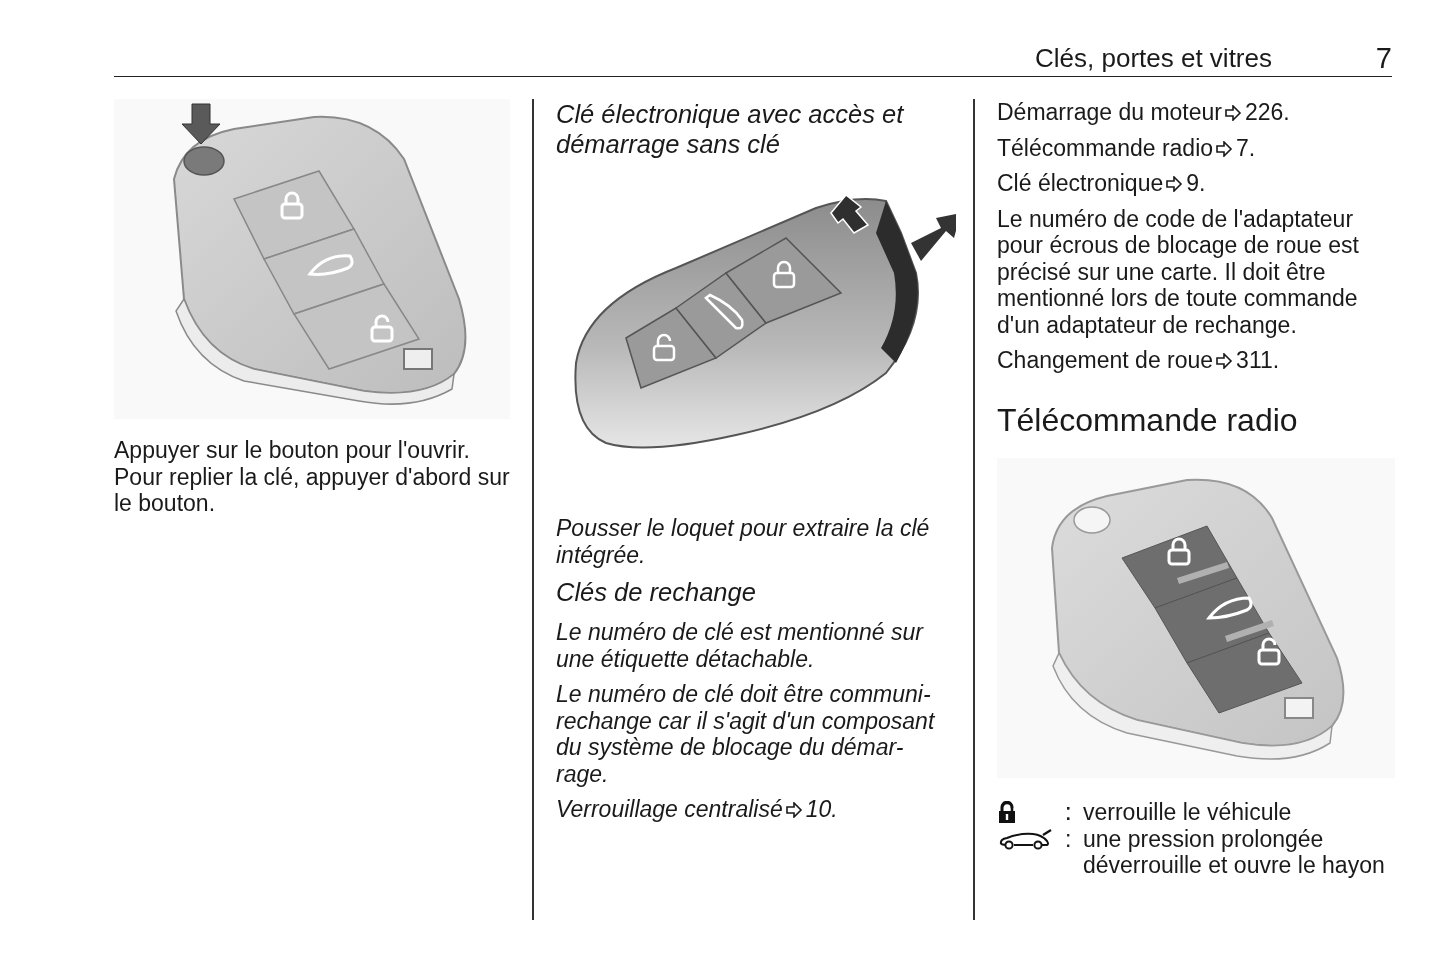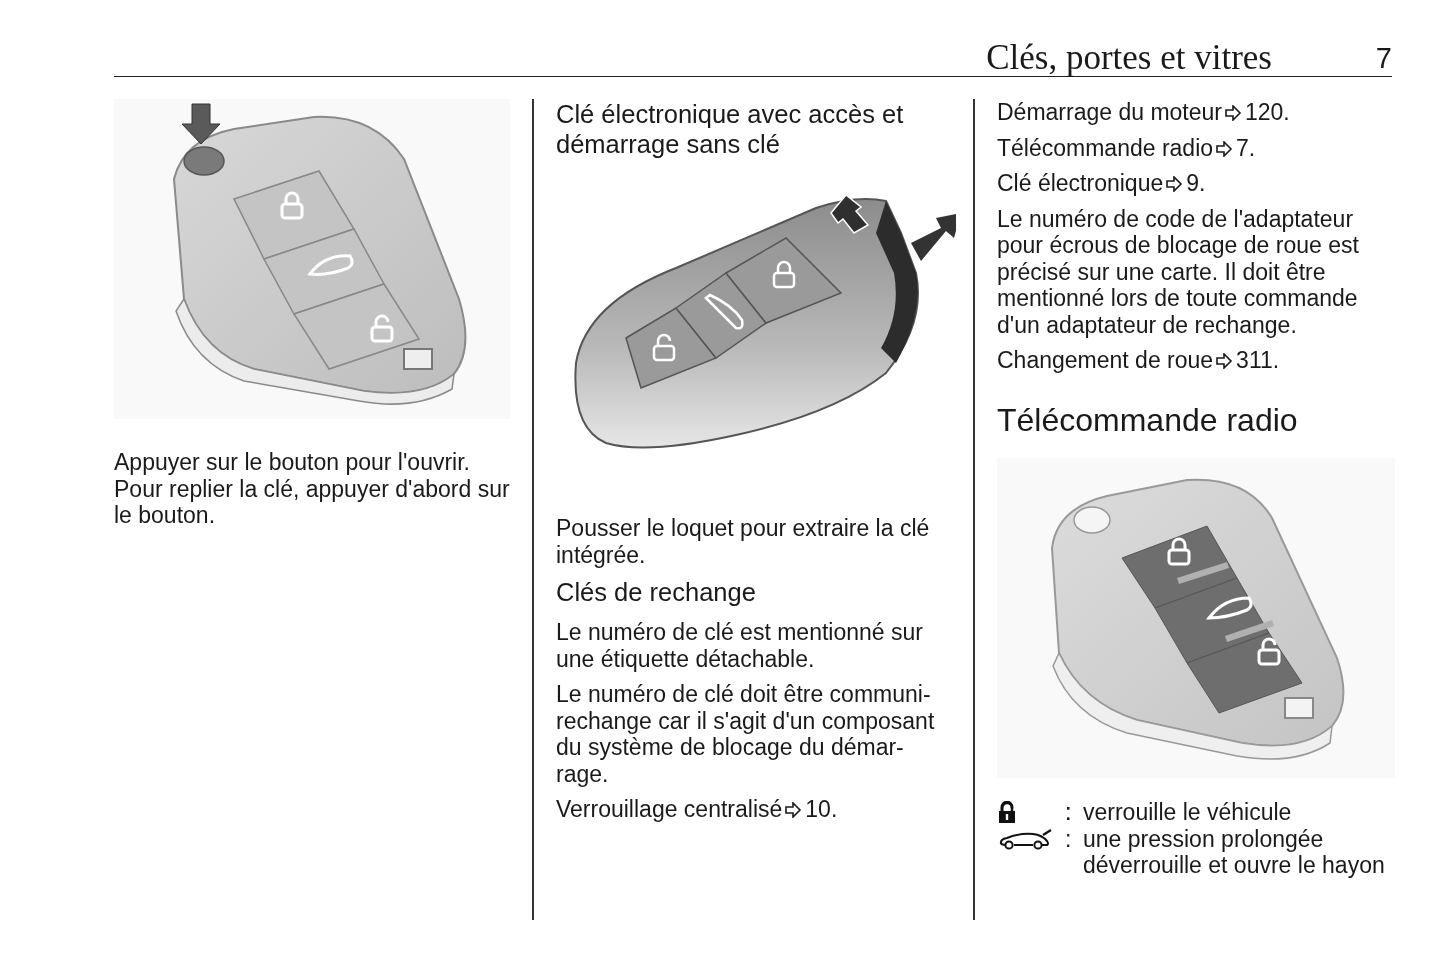--- a/index.html
+++ b/index.html
@@ -7,33 +7,33 @@
       width: 1445px; height: 966px; background: #ffffff; overflow: hidden;
       font-family: "Liberation Sans", sans-serif; color: #1a1a1a;
     }
     .page { position: relative; width: 1445px; height: 966px; }
 
     .running-header {
       position: absolute; left: 114px; top: 40px; width: 1278px; height: 37px;
       border-bottom: 1.5px solid #222;
     }
     .running-header .title {
-      position: absolute; right: 120px; top: 0; font-size: 35px; line-height: 36px; font-family: Liberation Serif, serif;
+      position: absolute; right: 120px; top: 0; font-size: 26px; line-height: 36px;
     }
     .running-header .pagenum {
       position: absolute; right: 0; top: 0; font-size: 29px; line-height: 36px;
     }
 
     .divider { position: absolute; top: 99px; width: 1.5px; height: 821px; background: #333; }
     .divider.d1 { left: 532px; }
     .divider.d2 { left: 973px; }
 
     .col { position: absolute; top: 99px; }
     .col1 { left: 114px; width: 396px; }
-    .col2 { left: 556px; width: 400px; }
+    .col2 { left: 556px; width: 400px; font-style: italic; }
     .col3 { left: 997px; width: 398px; }
 
     .p { font-size: 23px; line-height: 26.5px; margin-bottom: 9px; }
     .h3 { font-size: 25.5px; line-height: 30px; font-weight: normal; }
     .h2 { font-size: 32px; line-height: 36px; font-weight: normal; }
 
     .ref-arrow { display: inline-block; width: 18px; height: 16px; vertical-align: -1px; margin: 0 3px 0 2px; }
 
     .figure { position: relative; background: #f9f9f9; }
 
@@ -79,21 +79,21 @@
           <rect x="258" y="228" width="20" height="14" rx="3"></rect>
             <path d="M262,228 v-5 a6,6 0 0 1 12,0"></path>
         </g>
 
         <rect x="290" y="250" width="28" height="20" fill="#eee" stroke="#777" stroke-width="2"></rect>
 
         <ellipse cx="90" cy="62" rx="20" ry="14" fill="#7a7a7a" stroke="#555" stroke-width="1.5"></ellipse>
         <path d="M78,5 L96,5 L96,25 L106,25 L87,45 L68,25 L78,25 Z" fill="#5a5a5a" stroke="#333" stroke-width="1"></path>
       </svg>
     </div>
-    <div class="p" style="margin-top:30px;">Appuyer sur le bouton pour l'ouvrir. Pour replier la clé, appuyer d'abord sur le bouton.</div>
+    <div class="p" style="margin-top:18px;">Appuyer sur le bouton pour l'ouvrir. Pour replier la clé, appuyer d'abord sur le bouton.</div>
   </div>
 
   <div class="col col2">
     <div class="h3">
       <div>Clé électronique avec accès et</div>
       <div>démarrage sans clé</div>
     </div>
     <div class="figure" style="width:400px;height:300px;margin-top:14px;background:#fff;">
       <svg width="400" height="300" viewBox="0 0 400 300">
         <defs>
@@ -134,21 +134,21 @@
       <span>Verrouillage centralisé</span><svg class="ref-arrow" viewBox="0 0 18 16">
           <path d="M2,5 H9 V1 L16,8 L9,15 V11 H2 Z" fill="none" stroke="#1a1a1a" stroke-width="1.6"></path>
         </svg><span>10.</span>
     </div>
   </div>
 
   <div class="col col3">
     <div class="p">
       <span>Démarrage du moteur</span><svg class="ref-arrow" viewBox="0 0 18 16">
           <path d="M2,5 H9 V1 L16,8 L9,15 V11 H2 Z" fill="none" stroke="#1a1a1a" stroke-width="1.6"></path>
-        </svg><span>120.</span>
+        </svg><span>226.</span>
     </div>
     <div class="p">
       <span>Télécommande radio</span><svg class="ref-arrow" viewBox="0 0 18 16">
           <path d="M2,5 H9 V1 L16,8 L9,15 V11 H2 Z" fill="none" stroke="#1a1a1a" stroke-width="1.6"></path>
         </svg><span>7.</span>
     </div>
     <div class="p">
       <span>Clé électronique</span><svg class="ref-arrow" viewBox="0 0 18 16">
           <path d="M2,5 H9 V1 L16,8 L9,15 V11 H2 Z" fill="none" stroke="#1a1a1a" stroke-width="1.6"></path>
         </svg><span>9.</span>

